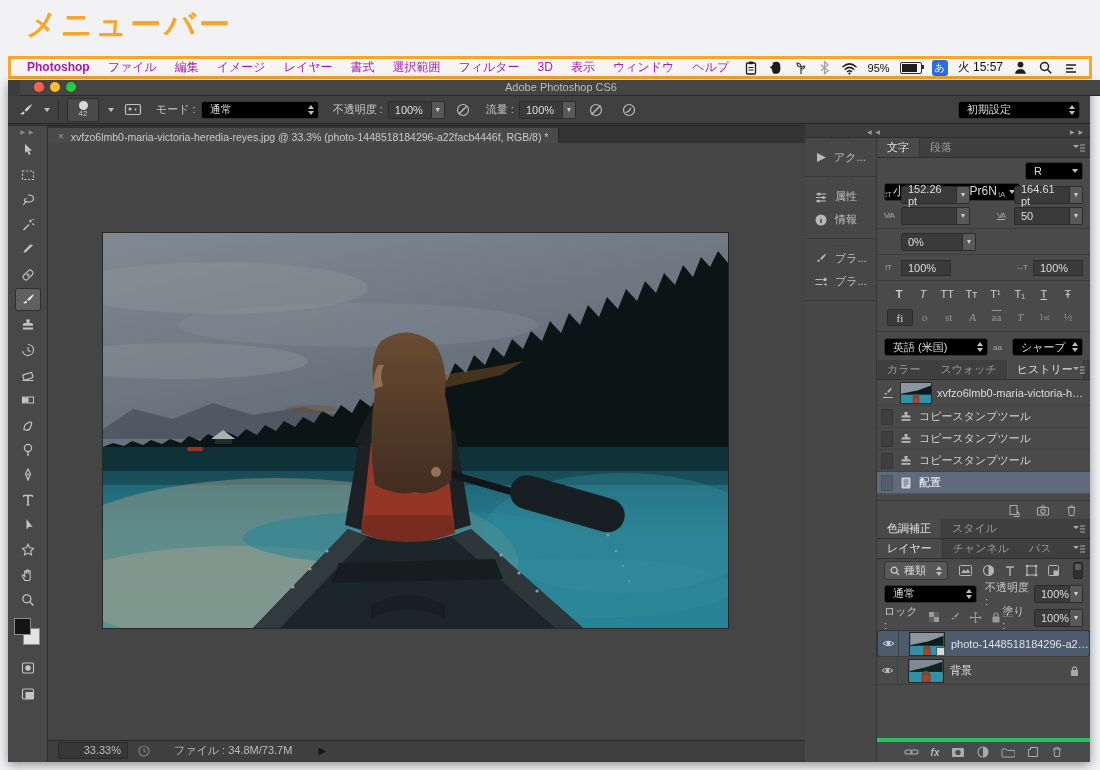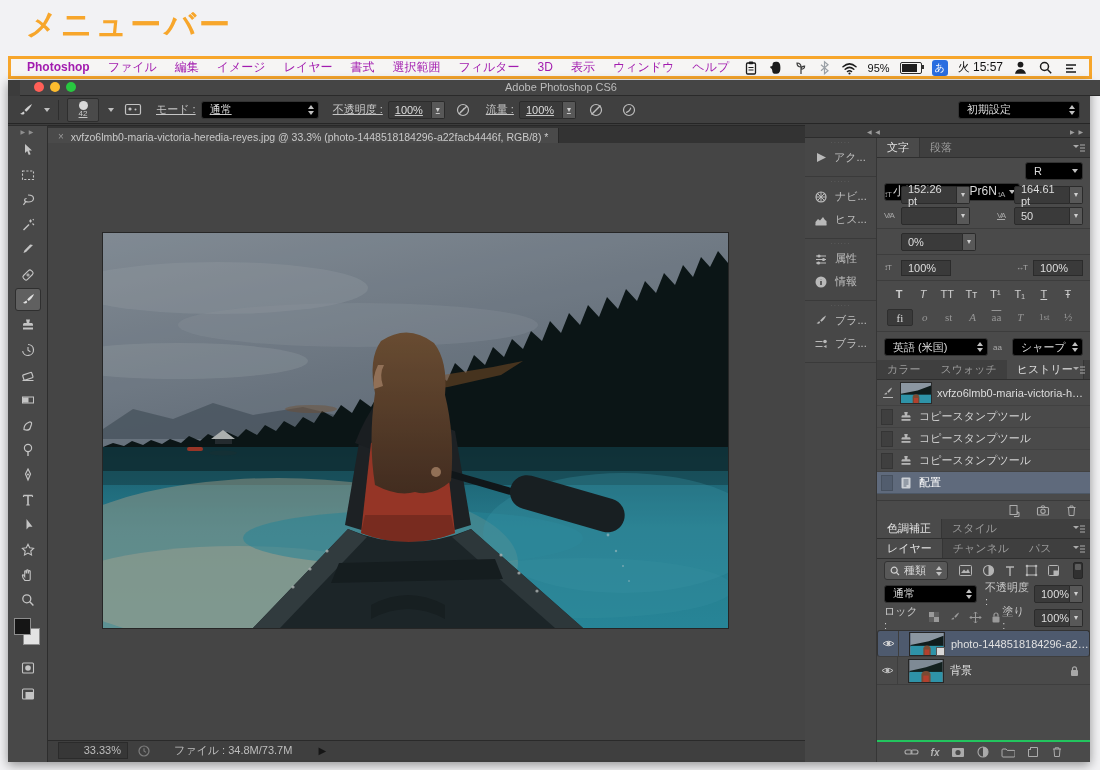--- a/index.html
+++ b/index.html
@@ -17,21 +17,21 @@
   .mtxt{font-size:11px;color:#111;white-space:nowrap;}
   .clock{font-size:12px;}
   .batt{width:20px;height:10px;border:1px solid #2e2e2e;border-radius:2px;position:relative;}
   .batt i{position:absolute;left:1px;top:1px;bottom:1px;width:15px;background:#1e1e1e;}
   .batt:after{content:"";position:absolute;right:-3px;top:2px;width:2px;height:4px;background:#2e2e2e;}
   
   .win{left:8px;top:80px;width:1082px;height:682px;background:#3c3c3c;box-shadow:0 3px 10px rgba(0,0,0,.4);}
   .titlebar{left:12px;top:0;width:100%;height:15px;background:#454545;border-bottom:1px solid #2a2a2a;}
   .tl{position:absolute;width:10px;height:10px;border-radius:50%;top:2px;}
   .title{width:100%;text-align:center;font-size:11px;color:#bcbcbc;line-height:15px;}
-  .opts{left:0;top:16px;width:100%;height:28px;background:#404040;border-bottom:1px solid #262626;display:flex;align-items:center;font-size:11px;color:#c6c6c6;box-sizing:border-box;padding-left:8px;text-decoration:underline;}
+  .opts{left:0;top:16px;width:100%;height:28px;background:#404040;border-bottom:1px solid #262626;display:flex;align-items:center;font-size:11px;color:#c6c6c6;box-sizing:border-box;padding-left:8px;}
   .olabel{margin:0 5px 0 14px;white-space:nowrap;}
   .sel{background:#000000;border:1px solid #333;border-radius:3px;height:18px;display:flex;align-items:center;padding:0 4px 0 8px;color:#dadada;box-sizing:border-box;}
   .ud{display:flex;flex-direction:column;gap:2px;margin-left:auto;padding-left:6px;}
   .ud i{width:0;height:0;border-left:3px solid transparent;border-right:3px solid transparent;}
   .ud .u{border-bottom:4px solid #c0c0c0;}
   .ud .d{border-top:4px solid #c0c0c0;}
   .combo{display:flex;align-items:center;height:18px;}
   .combo .val{background:#3a3a3a;border:1px solid #2b2b2b;height:100%;display:flex;align-items:center;padding:0 6px;color:#dedede;box-sizing:border-box;border-radius:2px 0 0 2px;}
   .combo .dd{width:13px;height:100%;background:#585858;border:1px solid #2b2b2b;border-left:none;border-radius:0 2px 2px 0;display:flex;align-items:center;justify-content:center;color:#cfcfcf;font-size:8px;box-sizing:border-box;}
   .vsep{width:1px;height:20px;background:#2e2e2e;margin:0 8px;}
@@ -96,21 +96,21 @@
   .ficons{display:flex;align-items:center;gap:9px;margin-left:10px;}
   .toggle{width:8px;height:15px;background:#303030;border:1px solid #272727;border-radius:2px;margin-left:auto;position:relative;}
   .toggle:after{content:"";position:absolute;left:1px;right:1px;top:1px;height:6px;background:#5d5d5d;border-radius:1px;}
   .lrow{height:27px;display:flex;align-items:center;gap:6px;padding:0 0 0 0;border-bottom:1px solid #3e3e3e;flex:none;font-size:11px;color:#e0e0e0;}
   .lrow.sel{background:#4e5a6e;}
   .eyebox{width:20px;height:100%;border-right:1px solid #3e3e3e;display:flex;align-items:center;justify-content:center;flex:none;}
   .lthumb{width:34px;height:22px;border:1px solid #262626;position:relative;flex:none;margin-left:4px;}
   .sobadge{position:absolute;right:-1px;bottom:-1px;width:9px;height:9px;background:#d8d8d8;border:1px solid #555;box-sizing:border-box;}
   .lname{overflow:hidden;text-overflow:ellipsis;white-space:nowrap;}
   .lspace{flex:1;}
-  .lbottom{height:20px;border-top:2px solid #22c55e;display:flex;align-items:center;justify-content:center;gap:12px;flex:none;}
+  .lbottom{height:20px;border-top:4px solid #22c55e;display:flex;align-items:center;justify-content:center;gap:12px;flex:none;}
   .fxtxt{font-size:10px;font-style:italic;font-weight:bold;color:#b5b5b5;}
 </style>
 </head>
 <body>
 
 <div id="page">
 
   <div class="abs note-title">メニューバー</div>
 
   <div class="abs mb-box">
@@ -495,37 +495,20 @@
             <svg width="13" height="13">
               <path d="M3 2l9 4.5L3 11z" fill="#b9b9b9"></path>
             </svg>
             <span>アク...</span>
           </div>
       </div>
       <div class="dgroup">
         <div class="dots">······</div>
         <div class="ditem">
             <svg width="14" height="14">
-              <circle cx="7" cy="7" r="5" stroke="#b9b9b9" fill="none" stroke-width="1.2"></circle>
-              <path d="M7 2v10M2 7h10M3.5 3.5l7 7M10.5 3.5l-7 7" stroke="#b9b9b9" stroke-width="1"></path>
-            </svg>
-            <span>ナビ...</span>
-          </div>
-        <div class="ditem">
-            <svg width="14" height="14">
-              <path d="M1.5 12V9l2.5-3 2 1.5L9 4l2 3 1.5 1V12z" fill="#b9b9b9"></path>
-              <path d="M1.5 12h11" stroke="#b9b9b9"></path>
-            </svg>
-            <span>ヒス...</span>
-          </div>
-      </div>
-      <div class="dgroup">
-        <div class="dots">······</div>
-        <div class="ditem">
-            <svg width="14" height="14">
               <path d="M2 4h10M2 7.5h10M2 11h10" stroke="#b9b9b9" stroke-width="1.2"></path>
               <circle cx="5" cy="4" r="1.6" fill="#b9b9b9"></circle>
               <circle cx="9.5" cy="7.5" r="1.6" fill="#b9b9b9"></circle>
               <circle cx="4.5" cy="11" r="1.6" fill="#b9b9b9"></circle>
             </svg>
             <span>属性</span>
           </div>
         <div class="ditem">
             <svg width="14" height="14">
               <circle cx="7" cy="7" r="5.5" fill="#b9b9b9"></circle>

